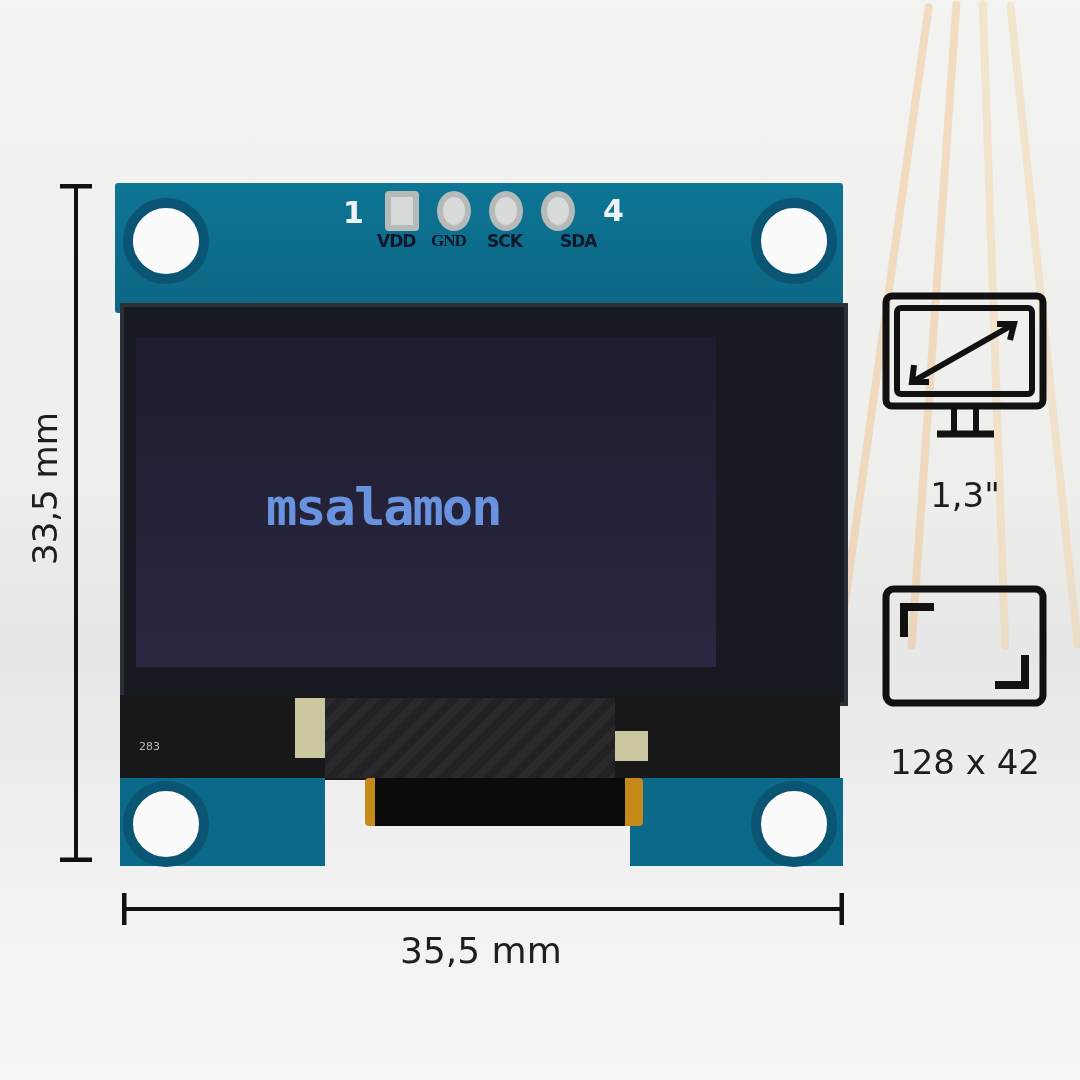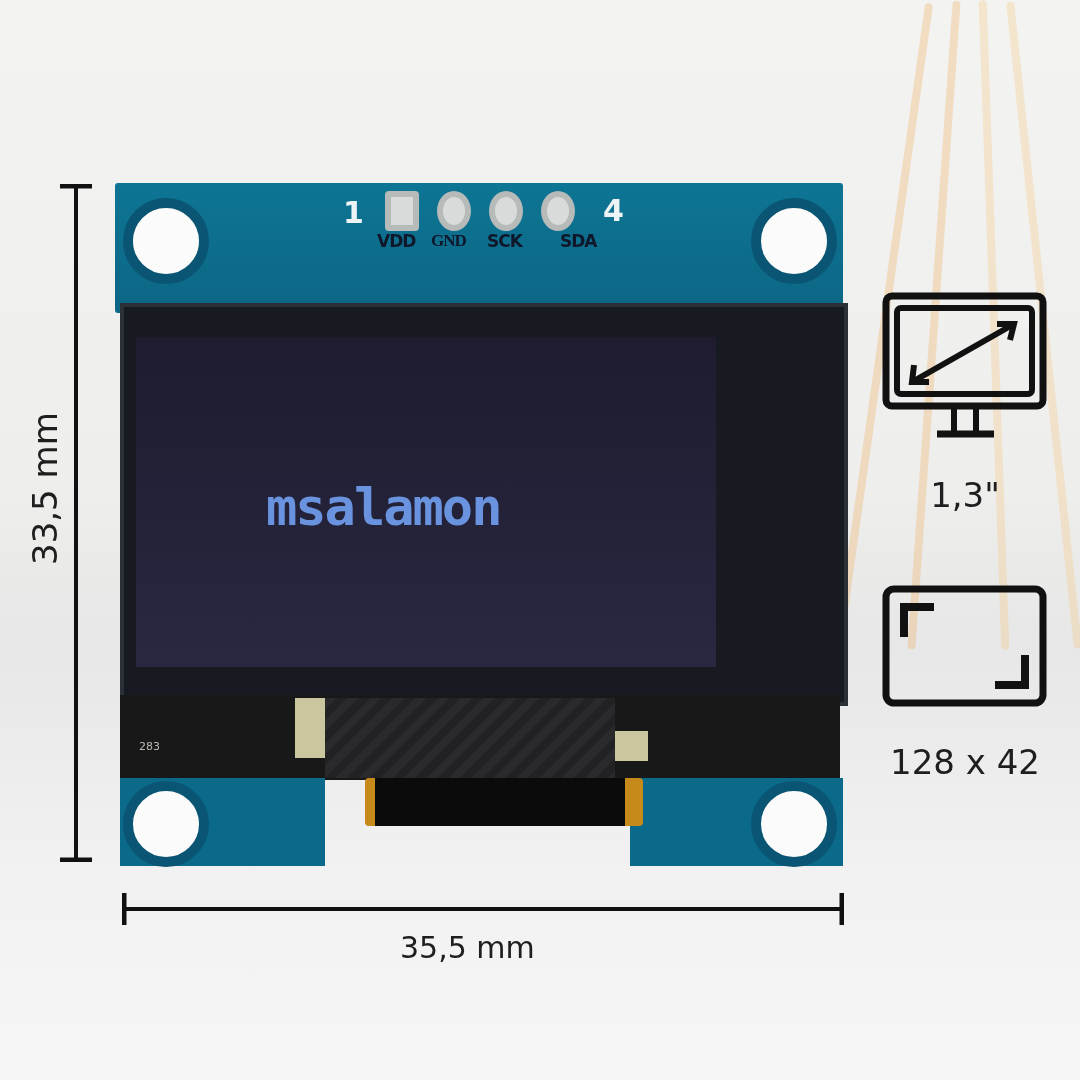--- a/index.html
+++ b/index.html
@@ -27,21 +27,21 @@
   .flex-area{position:absolute;left:5px;top:512px;width:720px;height:85px;background:#181819;}
   .gold{position:absolute;background:#c9c6a0;}
   .ribbon{position:absolute;left:210px;top:515px;width:290px;height:80px;
     background:repeating-linear-gradient(135deg,#2a2a2c 0 8px,#222224 8px 16px);}
   .chip{position:absolute;left:250px;top:595px;width:250px;height:48px;background:#0c0b0b;border-left:10px solid #c58a1a;border-right:18px solid #c58a1a;border-radius:4px;}
   .code{position:absolute;left:24px;top:557px;color:#b9b9b4;font-size:11px;}
   .dim-v{position:absolute;left:60px;top:184px;width:32px;height:678px;}
   .dim-h{position:absolute;left:122px;top:893px;width:722px;height:32px;}
   .lbl-v{position:absolute;left:-5px;top:495px;transform:rotate(-90deg);transform-origin:center;width:100px;
     font-size:34px;color:#1e1e1e;font-family:"DejaVu Sans",sans-serif;white-space:nowrap;}
-  .lbl-h{position:absolute;left:400px;top:930px;font-size:30px;color:#1e1e1e;}
+  .lbl-h{position:absolute;left:400px;top:930px;font-size:36px;color:#1e1e1e;}
   .icon{position:absolute;}
   .side-label{position:absolute;font-size:34px;color:#1e1e1e;text-align:center;width:180px;}
 </style>
 </head>
 <body>
 
 <div class="bg-blur">
   <div class="wire" style="left:880px;top:0;height:650px;background:#f2b36a;transform:rotate(8deg);"></div>
   <div class="wire" style="left:930px;top:0;height:650px;background:#f2b36a;transform:rotate(4deg);"></div>
   <div class="wire" style="left:990px;top:0;height:650px;background:#f5c98a;transform:rotate(-2deg);"></div>

